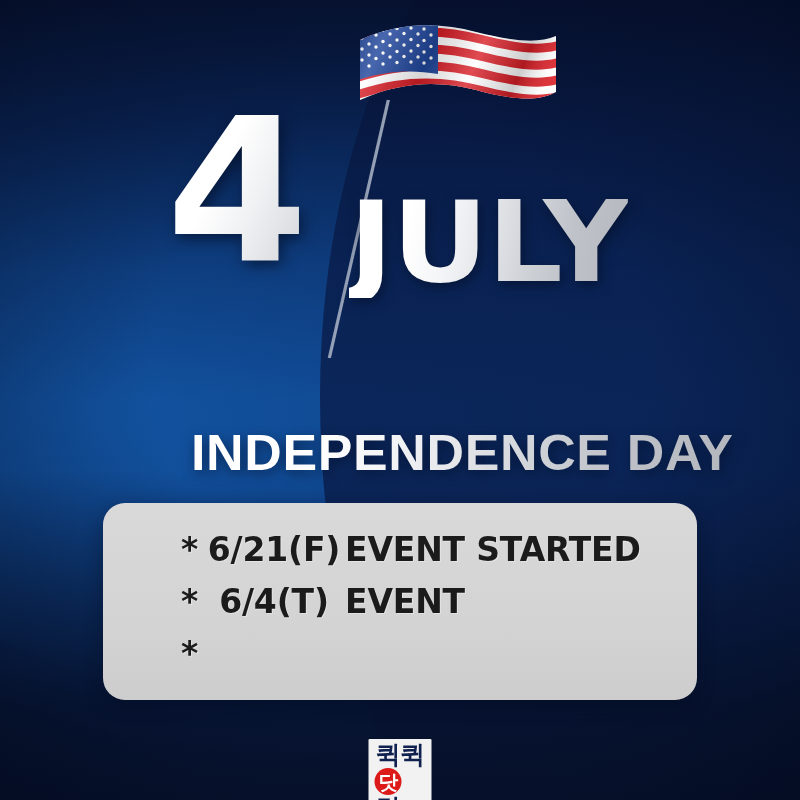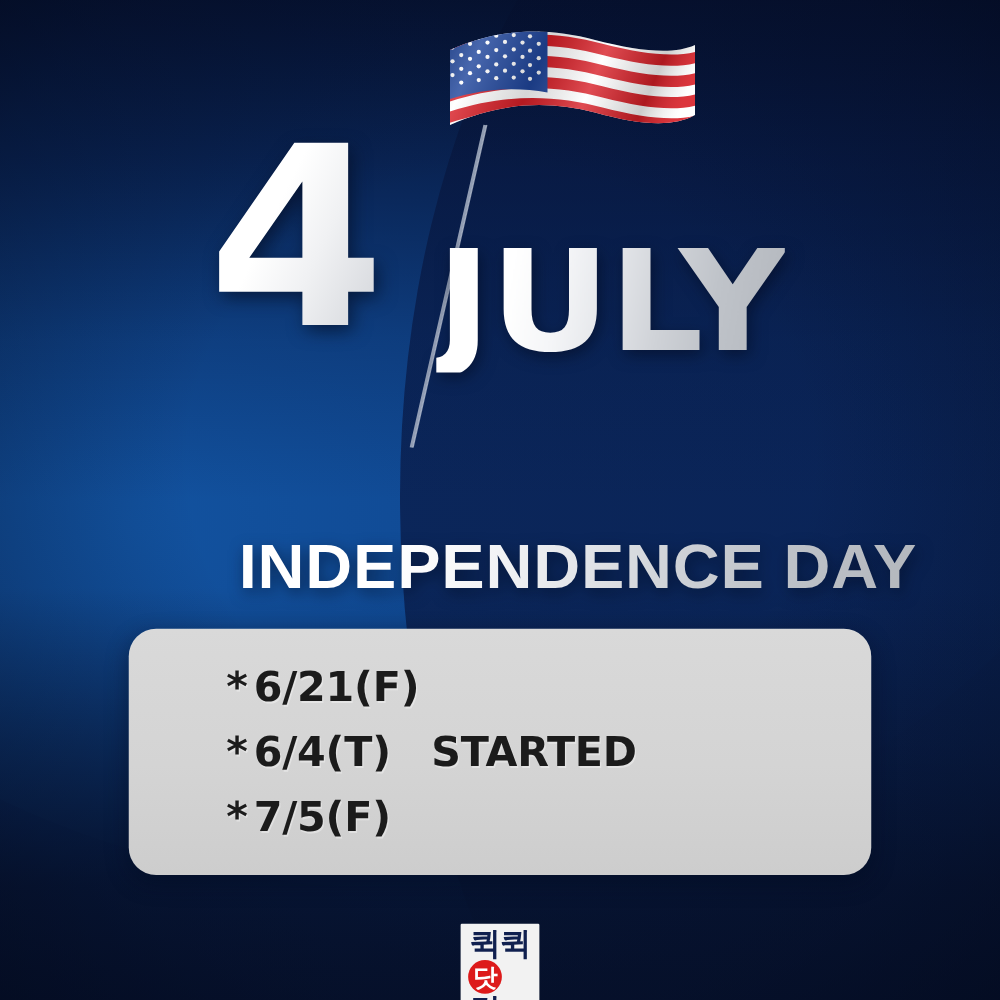--- a/index.html
+++ b/index.html
@@ -219,20 +219,21 @@
     letter-spacing: -0.005em;
     text-shadow: 1px 1px 0 rgba(255,255,255,0.35);
   }
   .notice-bullet {
     width: 22px;
     flex: 0 0 auto;
   }
   .notice-date {
     width: 142px;
     flex: 0 0 auto;
+    text-align: center;
   }
   .notice-label {
     flex: 1 1 auto;
   }
 
   
   .brand {
     position: absolute;
     left: 50%;
     top: 739px;
@@ -387,29 +388,29 @@
 
 
     <div class="subtitle silver-text">INDEPENDENCE DAY</div>
   </div>
 
   <div class="notice-card">
     <ul class="notice-list">
       <li class="notice-row">
         <span class="notice-bullet">*</span>
         <span class="notice-date">6/21(F)</span>
+        <span class="notice-label">EVENT STARTED</span>
       </li>
       <li class="notice-row">
         <span class="notice-bullet">*</span>
         <span class="notice-date">6/4(T)</span>
-        <span class="notice-label">STARTED</span>
+        <span class="notice-label">EVENT</span>
       </li>
       <li class="notice-row">
         <span class="notice-bullet">*</span>
-        <span class="notice-date">7/5(F)</span>
       </li>
     </ul>
   </div>
 
   <div class="brand">
     <span class="brand-text">퀵퀵</span>
     <span class="brand-dot">
       <span class="brand-dot-label">닷</span>
     </span>
     <span class="brand-text">컴</span>

